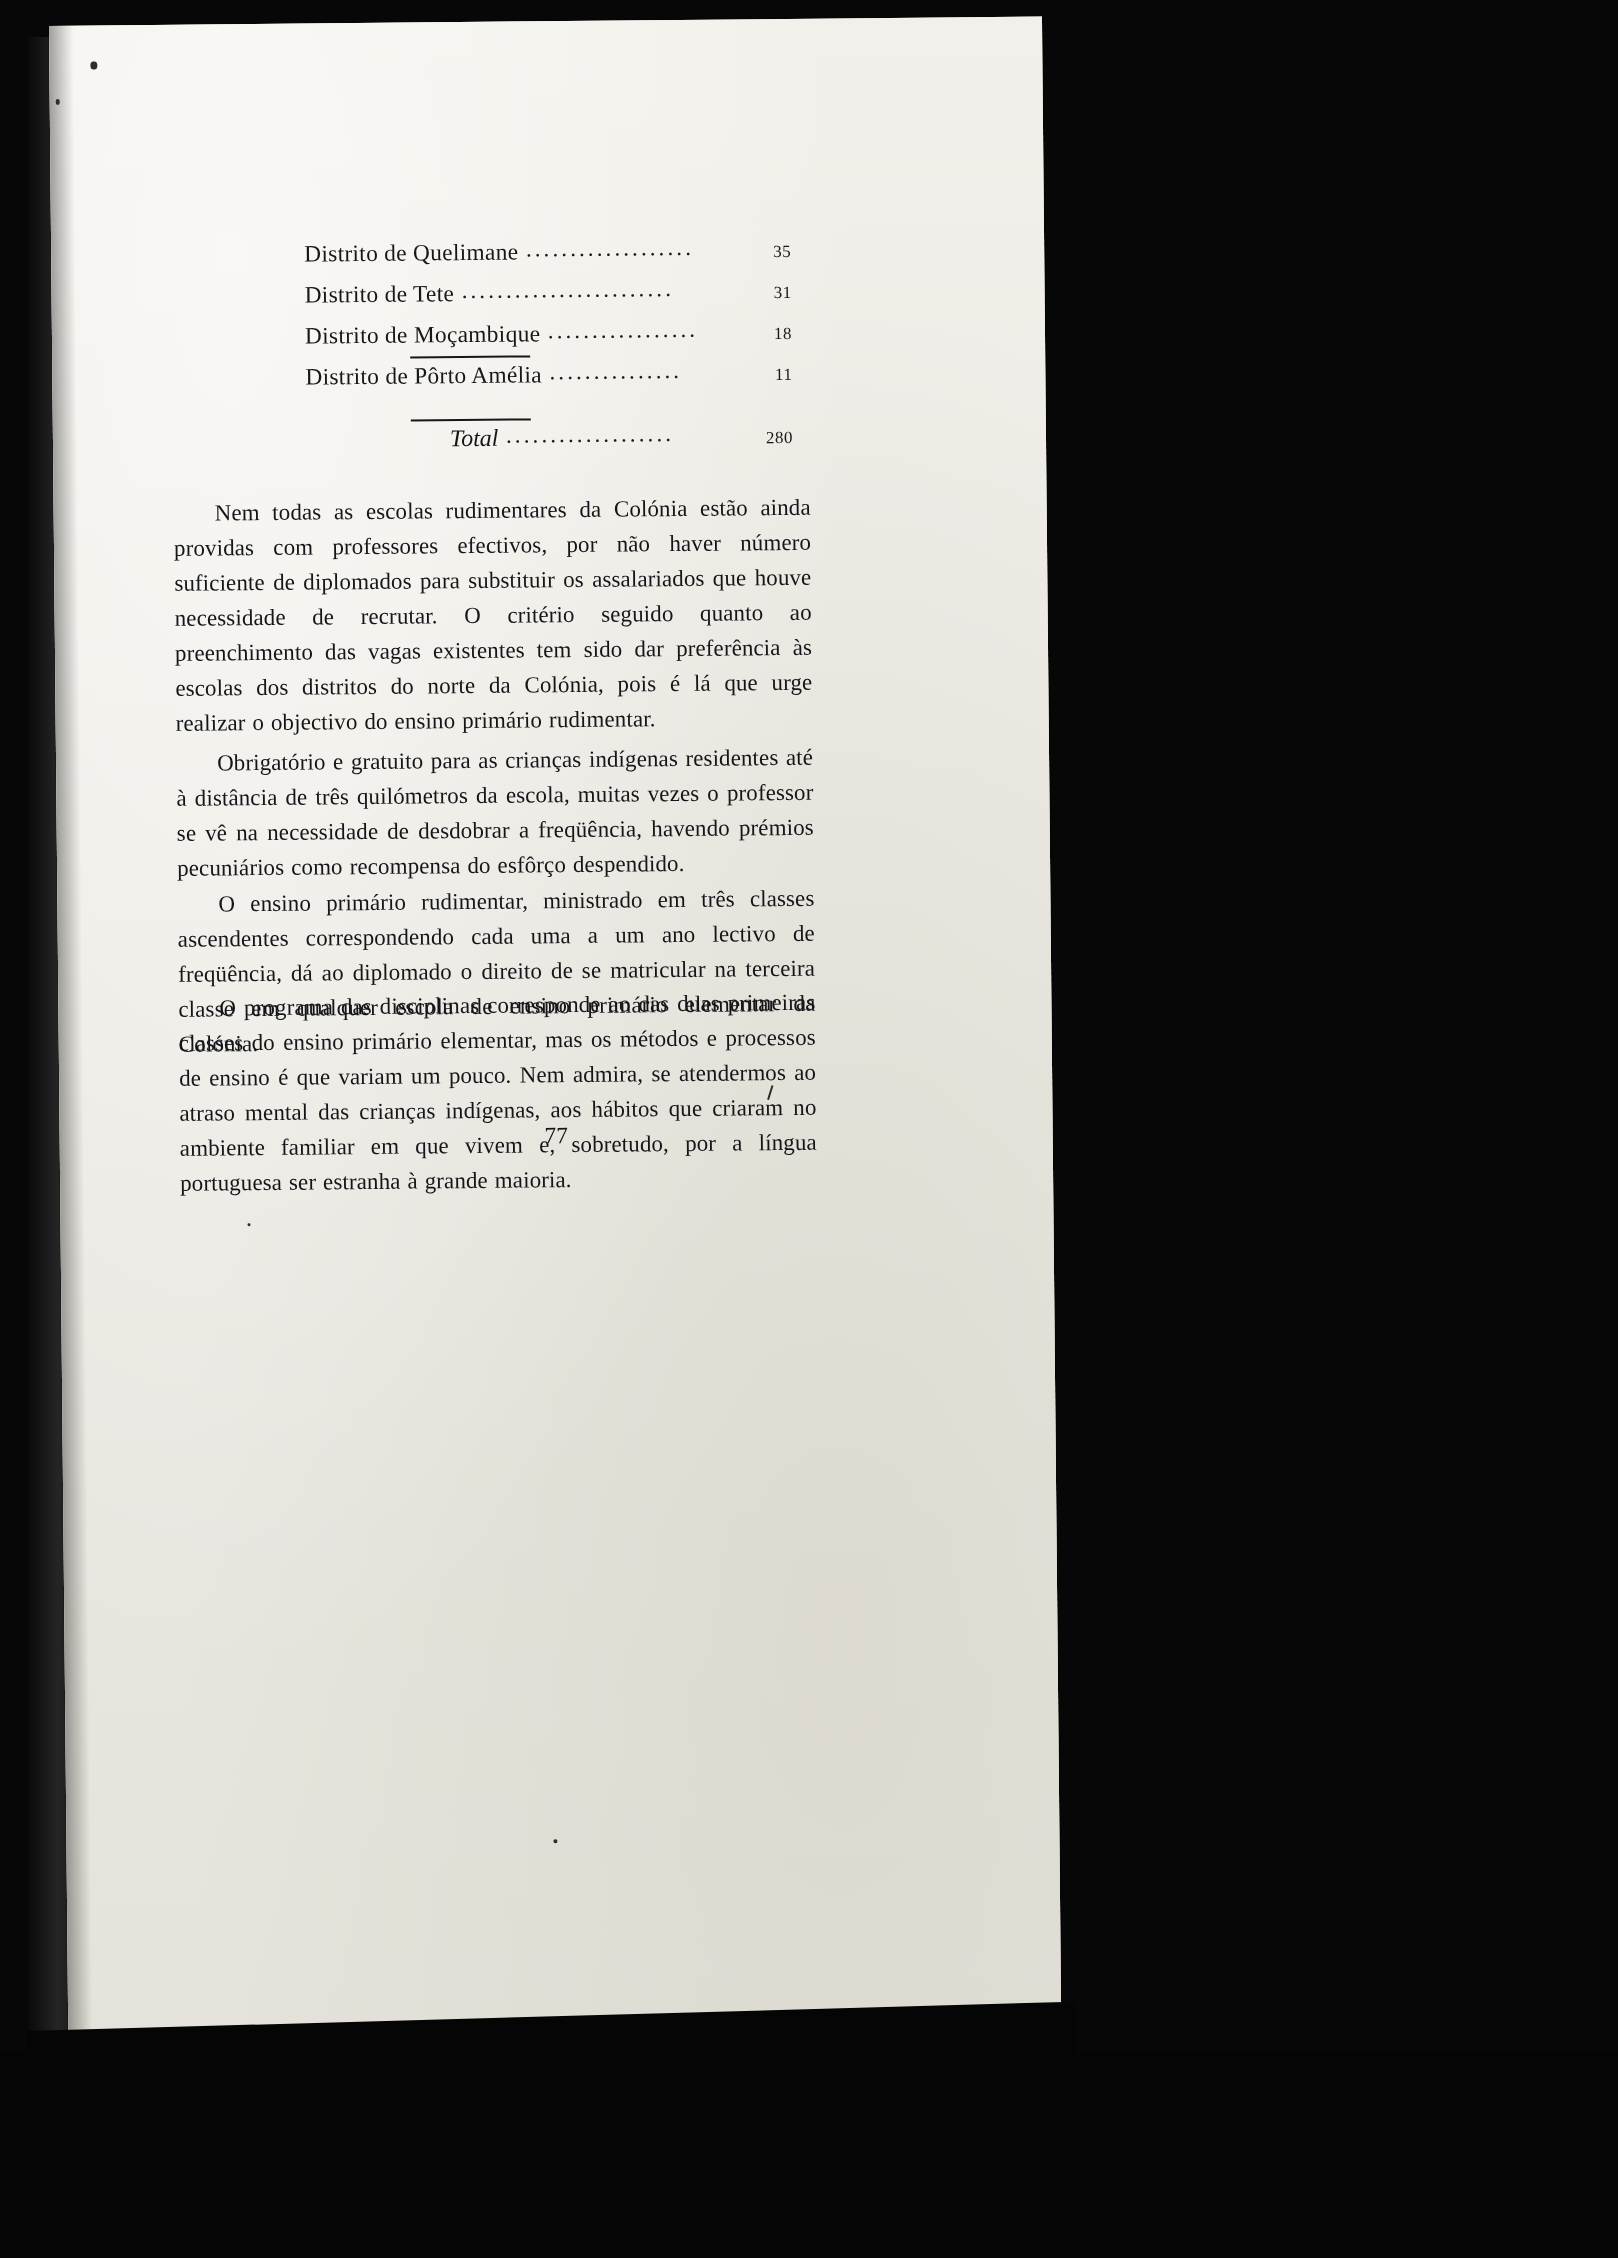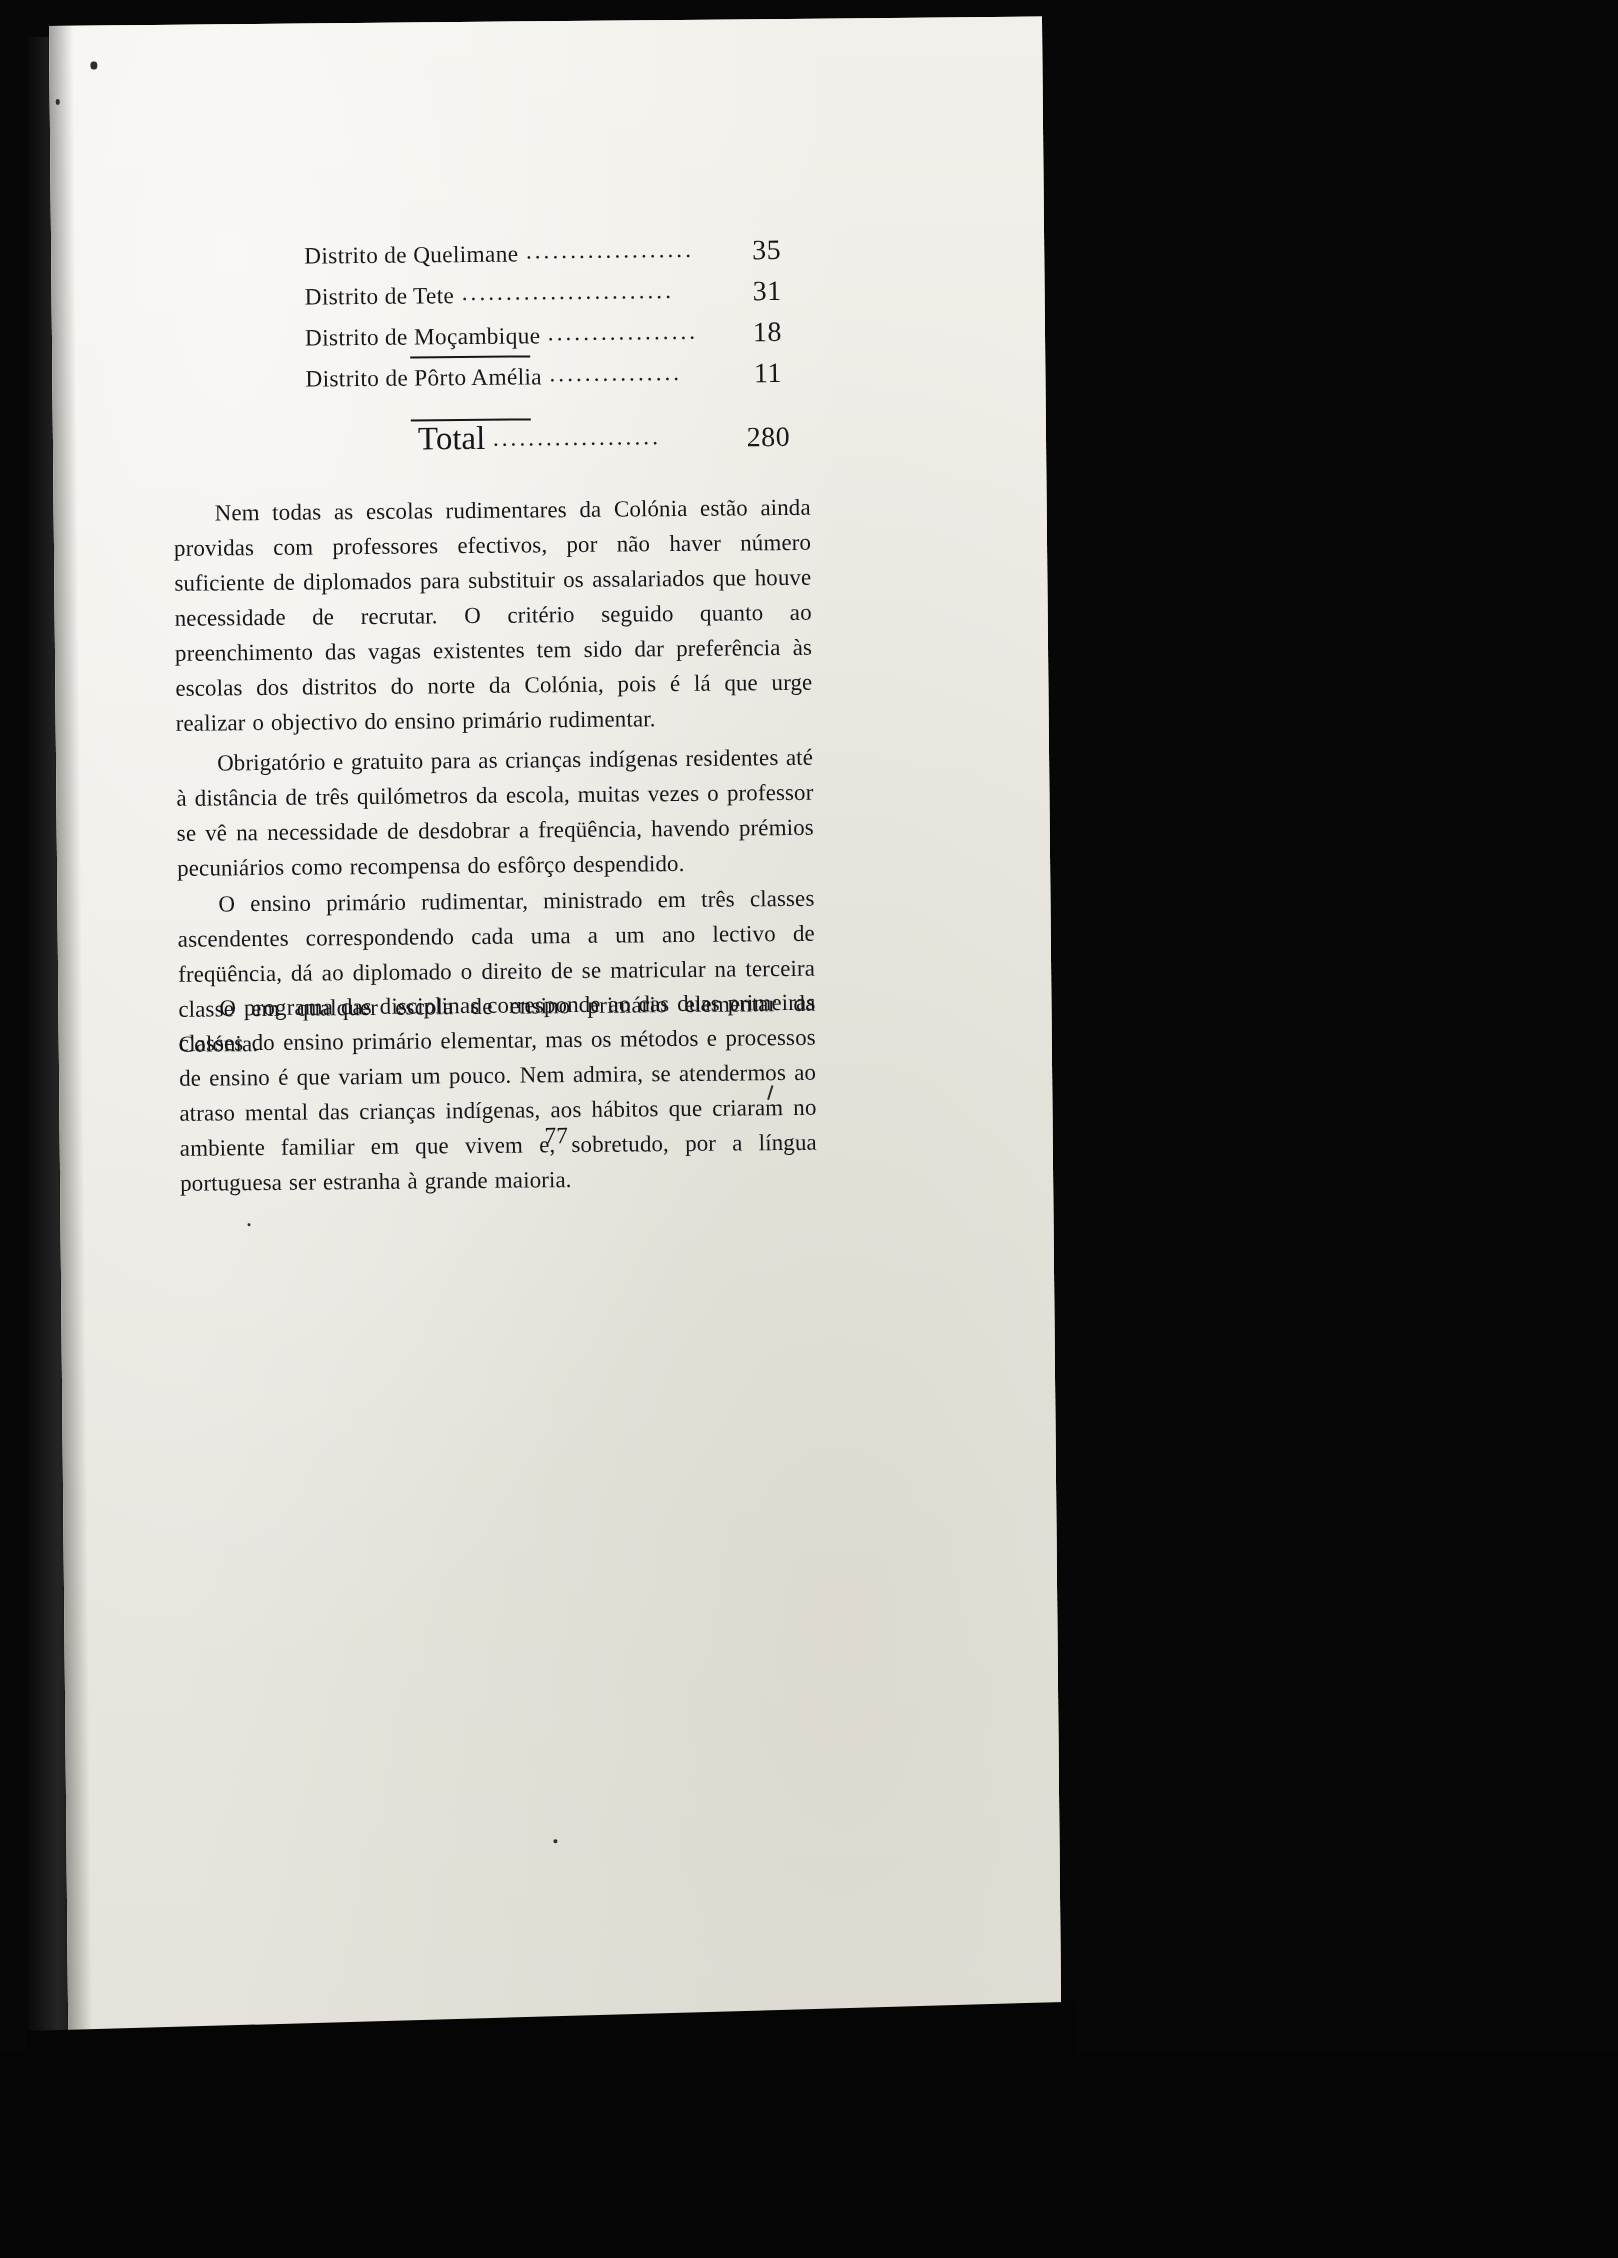--- a/index.html
+++ b/index.html
@@ -127,35 +127,37 @@
     white-space: nowrap;
     margin: 0 7.5px;
     color: #1b1b1e;
     font-size: 23.4px;
     letter-spacing: 3px;
     position: relative;
     top: -2.8px;
   }
   .tbl-val {
     width: 49px;
-    text-align: center;
-    font-size: 28px;
+    text-align: right;
+    font-size: 17px;
     letter-spacing: 0.5px;
   }
 
   .tbl-total-row {
     display: flex;
     align-items: baseline;
     font-size: 23.4px;
     line-height: 41px;
     margin-top: 20.6px;
     padding-left: 112px;
   }
   .tbl-total-row .tbl-label {
-    font-size: 33px;
+    font-style: italic;
+    font-size: 24px;
+    margin-left: 32px;
   }
   .total-rule {
     position: absolute;
     left: 358px;
     width: 120px;
     height: 1.9px;
     background: #17171a;
   }
   .total-rule.top { top: 334px; }
   .total-rule.bottom { top: 397px; }

